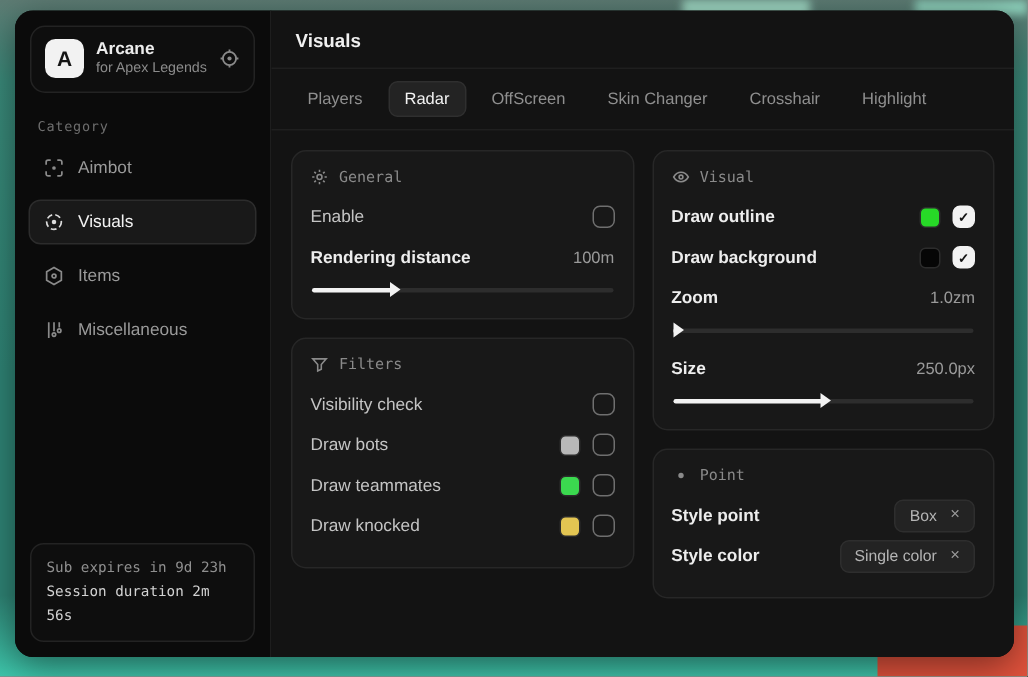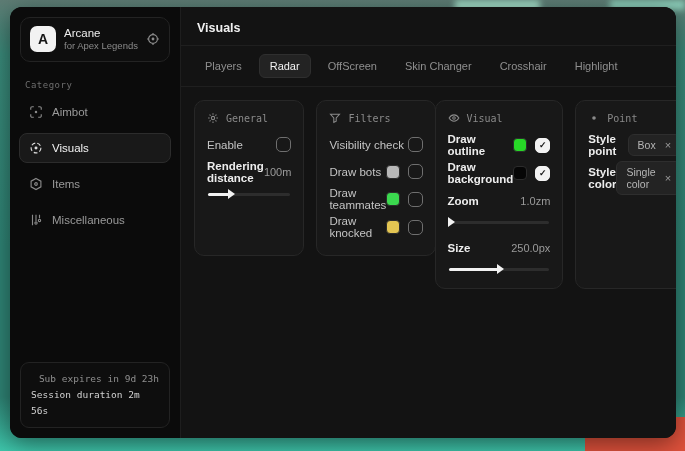--- a/index.html
+++ b/index.html
@@ -18,44 +18,44 @@
     position:absolute;left:10px;top:7px;width:666px;height:431px;
     background:#0f0f0f;border-radius:12px;display:flex;overflow:hidden;
     box-shadow:0 6px 24px rgba(0,0,0,.45);
   }
   
   .sidebar{width:170px;flex:0 0 170px;background:#0b0b0b;border-right:1px solid #1e1e1e;display:flex;flex-direction:column;}
   .brand{margin:10px 10px 4px;padding:8px 9px;border:1px solid #232323;border-radius:10px;display:flex;align-items:center;gap:8px;background:#0e0e0e;}
   .logo{width:26px;height:26px;background:#f2f2f2;border-radius:7px;display:flex;align-items:center;justify-content:center;
         font-weight:bold;font-size:14px;color:#151515;flex:0 0 26px;}
   .brand-text{flex:1;min-width:0;}
-  .brand-title{font-size:11.5px;font-weight:normal;color:#ececec;line-height:1.25;}
+  .brand-title{font-size:11.5px;font-weight:bold;color:#ececec;line-height:1.25;}
   .brand-sub{font-size:9.5px;color:#8b8b8b;line-height:1.3;}
   .brand-ico{color:#8a8a8a;display:flex;}
   .cat-label{margin:14px 15px 4px;font-family:"DejaVu Sans Mono",monospace;font-size:9px;color:#6e6e6e;letter-spacing:.5px;}
   .nav{display:flex;flex-direction:column;}
   .nav-item{display:flex;align-items:center;gap:9px;margin:3px 9px;padding:7px 9px;border-radius:8px;border:1px solid transparent;
             color:#9a9a9a;font-size:11.5px;cursor:default;}
   .nav-item .ni{display:flex;color:#8a8a8a;}
   .nav-item.active{background:#191919;border-color:#2c2c2c;color:#f2f2f2;}
   .nav-item.active .ni{color:#dcdcdc;}
   .side-spacer{flex:1;}
   .session{margin:10px;padding:8px 10px;border:1px solid #232323;border-radius:9px;background:#0e0e0e;
            font-family:"DejaVu Sans Mono",monospace;font-size:9.5px;line-height:1.7;}
-  .session .l1{color:#8f8f8f;text-align:right;}
+  .session .l1{color:#8f8f8f;}
   .session .l2{color:#d2d2d2;}
   
   .main{flex:1;background:#131313;display:flex;flex-direction:column;min-width:0;}
   .main-header{padding:11px 16px 9px;border-bottom:1px solid #1f1f1f;}
   .main-title{font-size:12.5px;font-weight:bold;color:#f0f0f0;}
   .tabbar{display:flex;align-items:flex-start;gap:6px;padding:8px 13px;border-bottom:1px solid #1f1f1f;}
   .tab{padding:5px 10px;font-size:11px;color:#8f8f8f;border-radius:6px;border:1px solid transparent;white-space:nowrap;}
   .tab.active{background:#232323;border-color:#2f2f2f;color:#f2f2f2;}
   .content{display:flex;gap:12px;padding:13px;align-items:flex-start;}
-  .col{flex:1;display:flex;flex-direction:row;gap:12px;min-width:0;}
+  .col{flex:1;display:flex;flex-direction:column;gap:12px;min-width:0;}
   .panel{background:#181818;border:1px solid #272727;border-radius:10px;padding:11px 12px 12px;}
   .panel-title{display:flex;align-items:center;gap:7px;font-family:"DejaVu Sans Mono",monospace;font-size:10px;color:#8a8a8a;margin-bottom:9px;}
   .panel-title .pi{display:flex;color:#8a8a8a;}
   .row{display:flex;align-items:center;justify-content:space-between;min-height:23px;margin:4px 0;}
   .lbl{font-size:11.5px;color:#c4c4c4;}
   .lbl.strong{font-weight:bold;color:#ededed;}
   .val{font-size:11px;color:#9a9a9a;}
   .ctrls{display:flex;align-items:center;gap:8px;}
   .checkbox{width:15px;height:15px;border:1.5px solid #6f6f6f;border-radius:5px;box-sizing:border-box;
             display:flex;align-items:center;justify-content:center;font-size:9px;color:transparent;}

